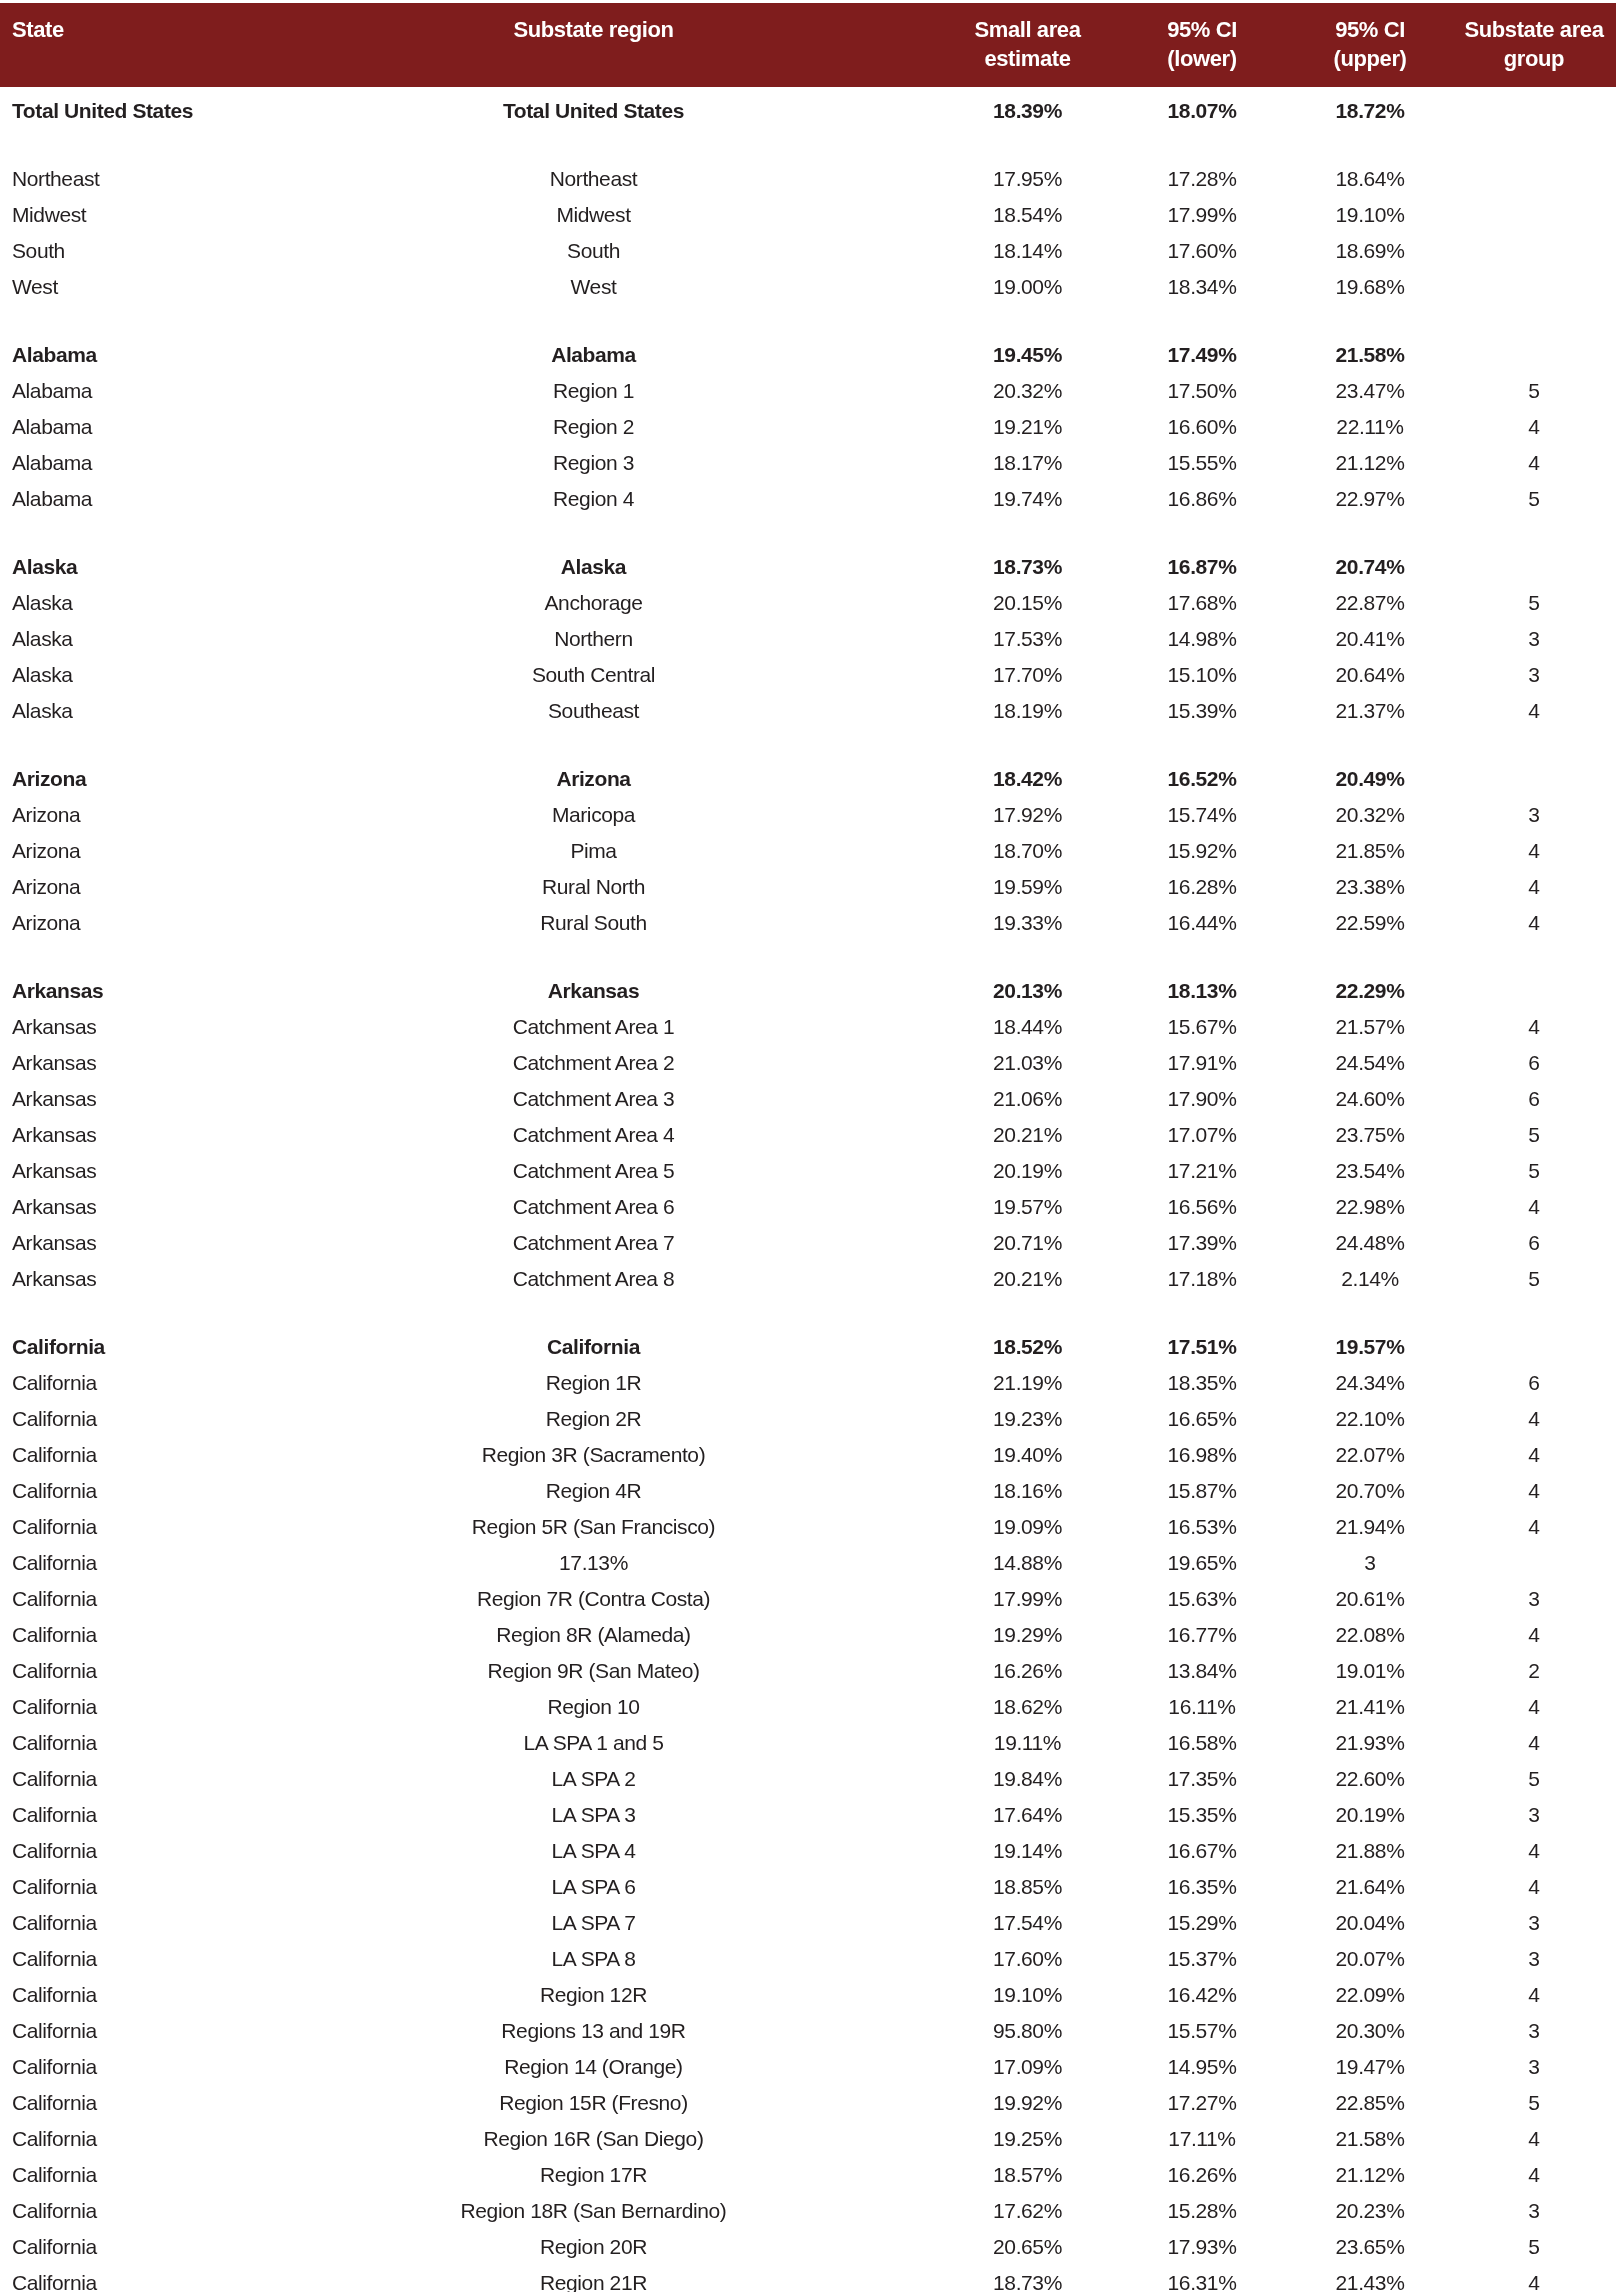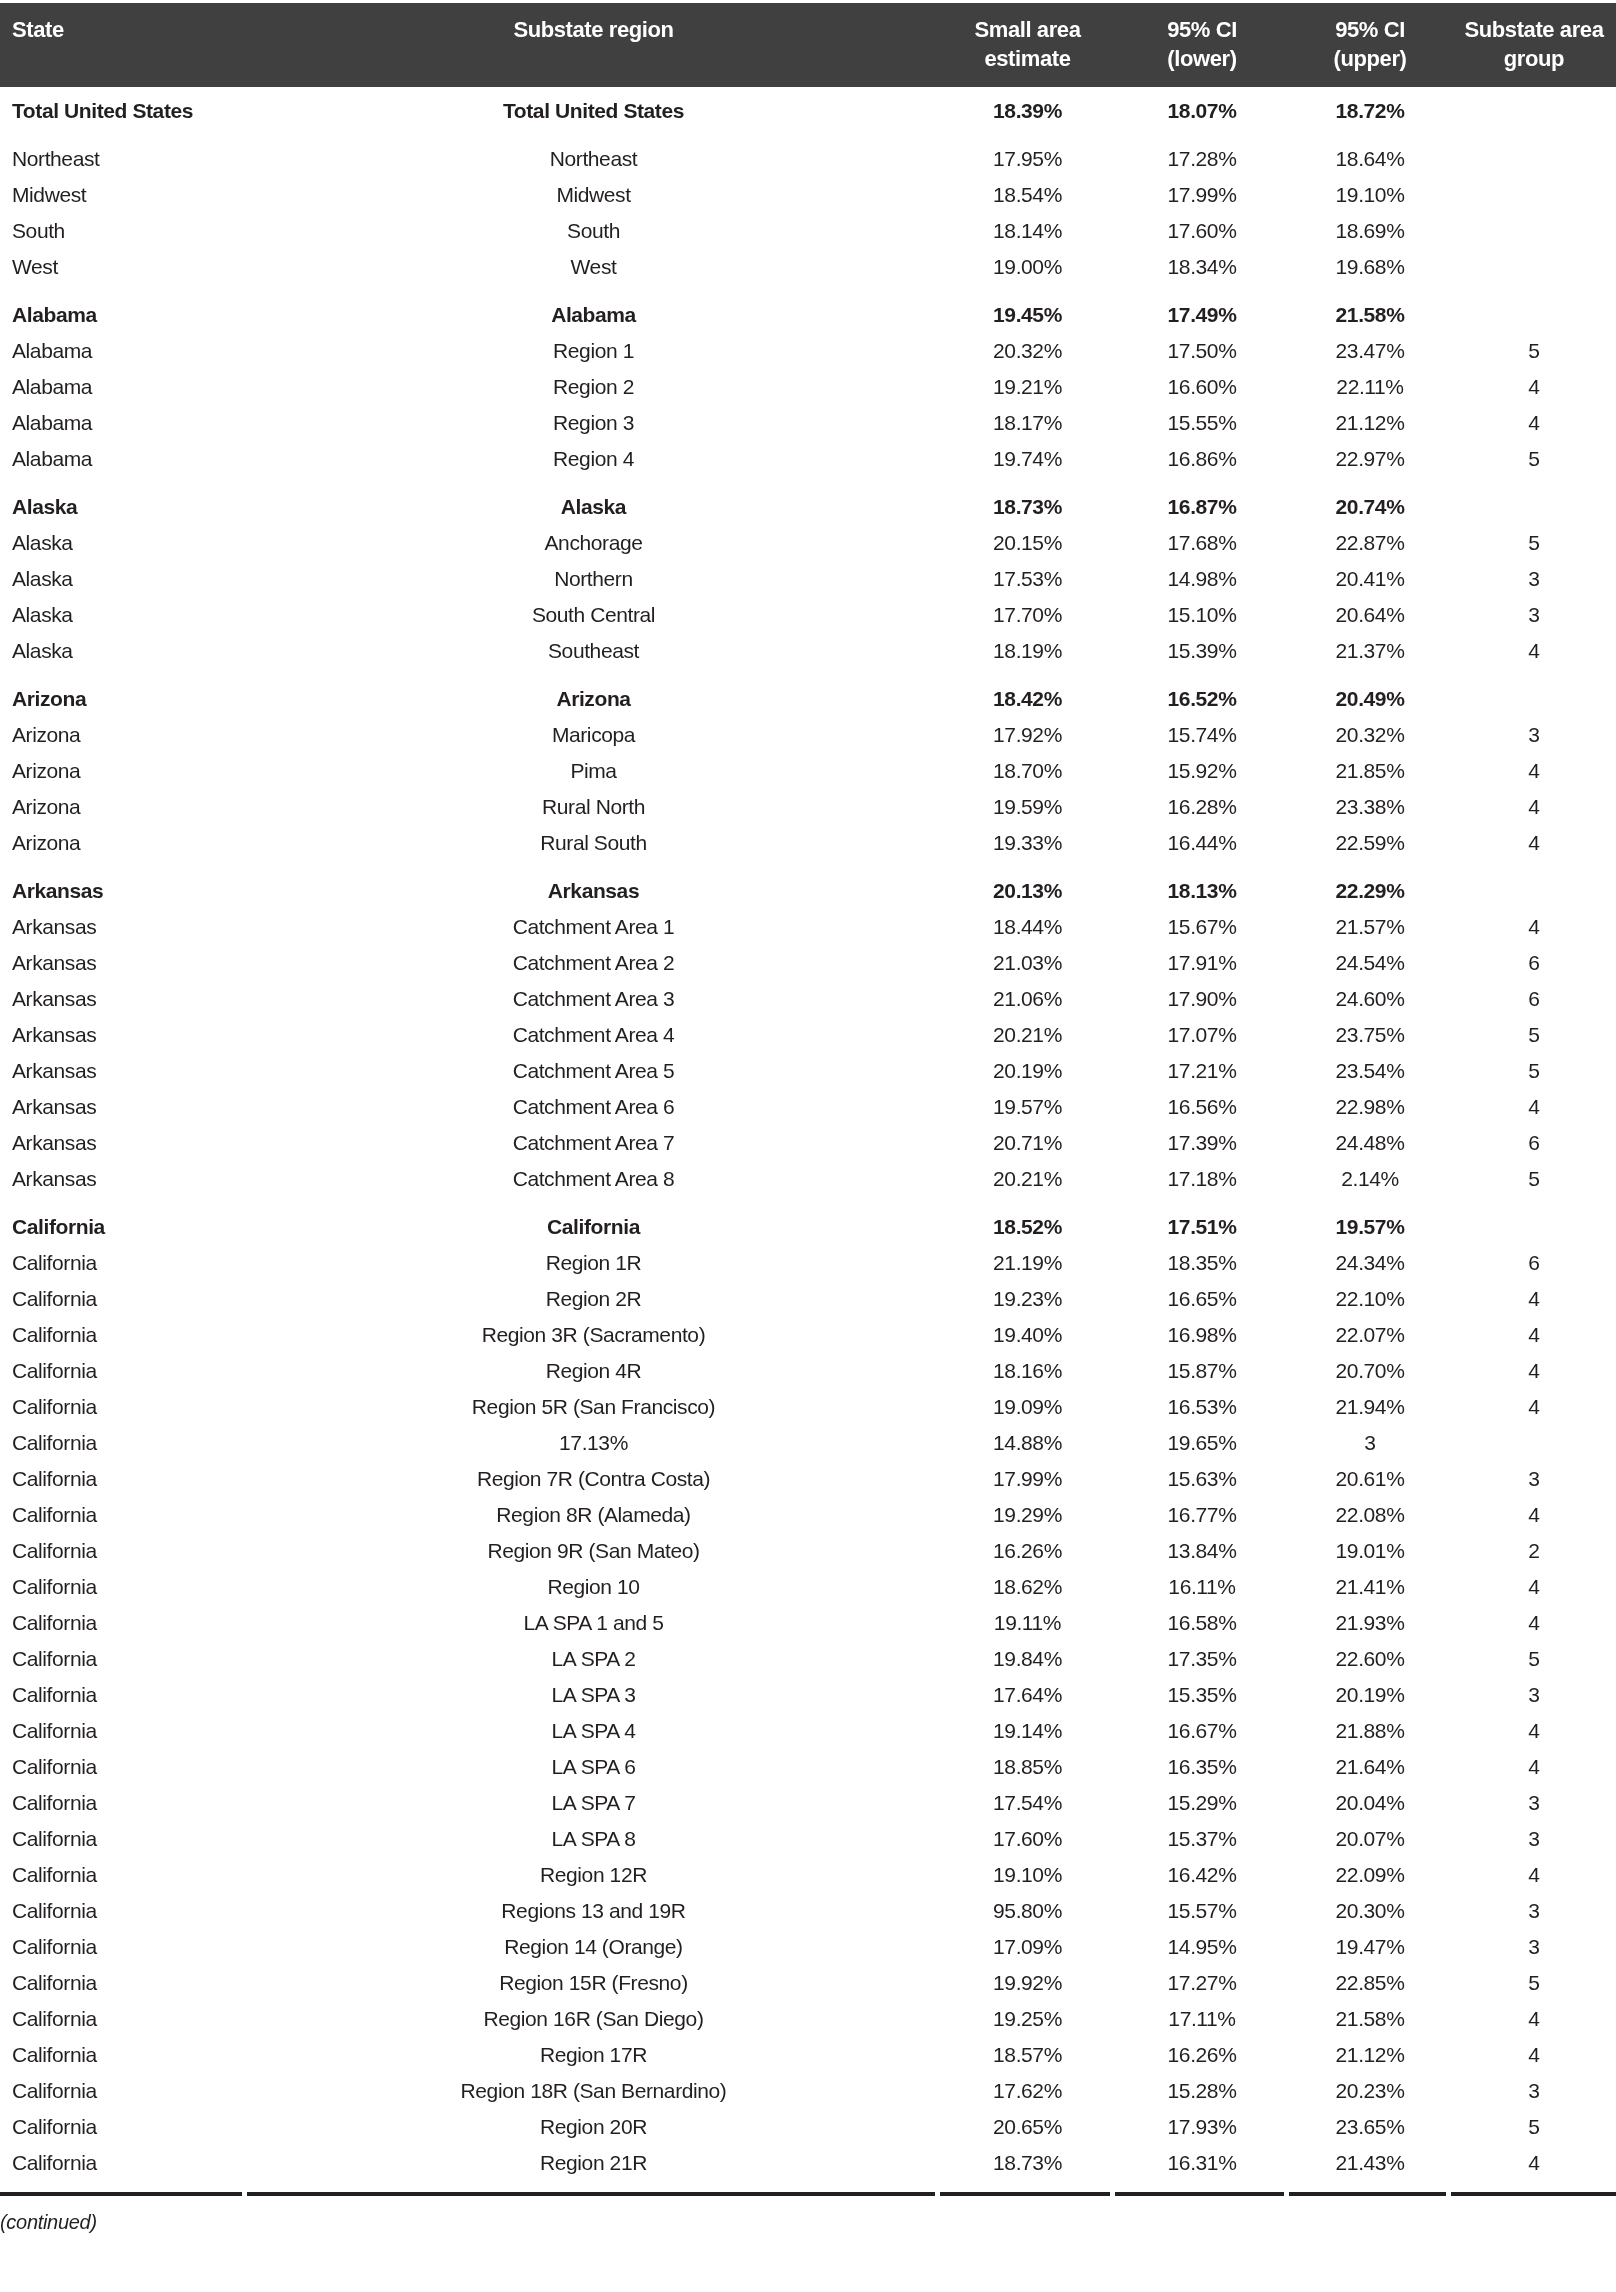--- a/index.html
+++ b/index.html
@@ -13,40 +13,40 @@
   }
   .page { padding-top: 2.7px; }
 
   .grid {
     display: grid;
     grid-template-columns: 247px 693px 175px 174px 162px 166px;
   }
 
   
   .thead {
-    background: #404040;
+    background: #7f1d1d;
     color: #ffffff;
     height: 84px;
     font-weight: bold;
     font-size: 22px;
     letter-spacing: -0.4px;
     line-height: 1.3;
   }
   .thead .cell {
     padding-top: 13.7px;
     white-space: pre-line;
   }
 
   .cell { overflow: hidden; }
   .c1 { padding-left: 12px; text-align: left; }
   .c2 { text-align: center; }
   .c3, .c4, .c5, .c6 { text-align: center; }
 
   
-  .section { margin-top: 12px; }
+  .section { margin-top: 32px; }
   .section.first { margin-top: 6px; }
   .row {
     height: 36px;
     align-items: center;
     font-size: 21px;
     letter-spacing: -0.4px;
   }
   .row.bold { font-weight: bold; }
 
   

